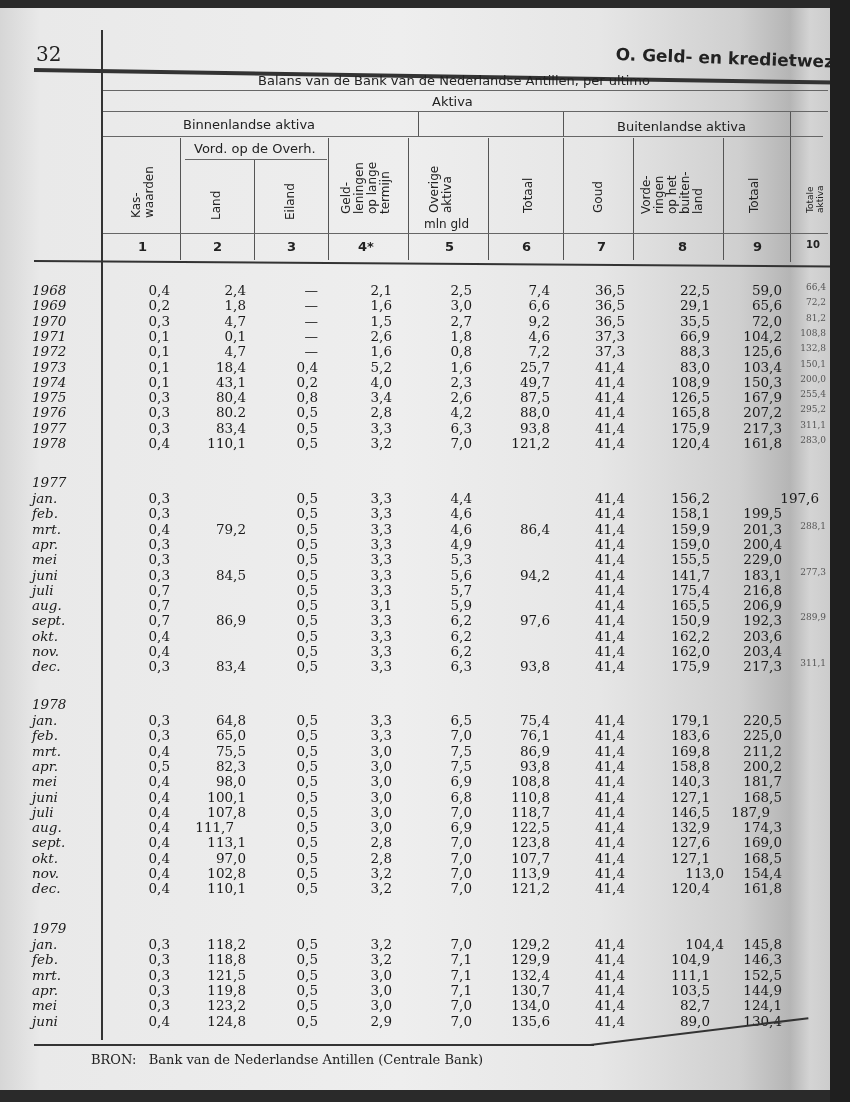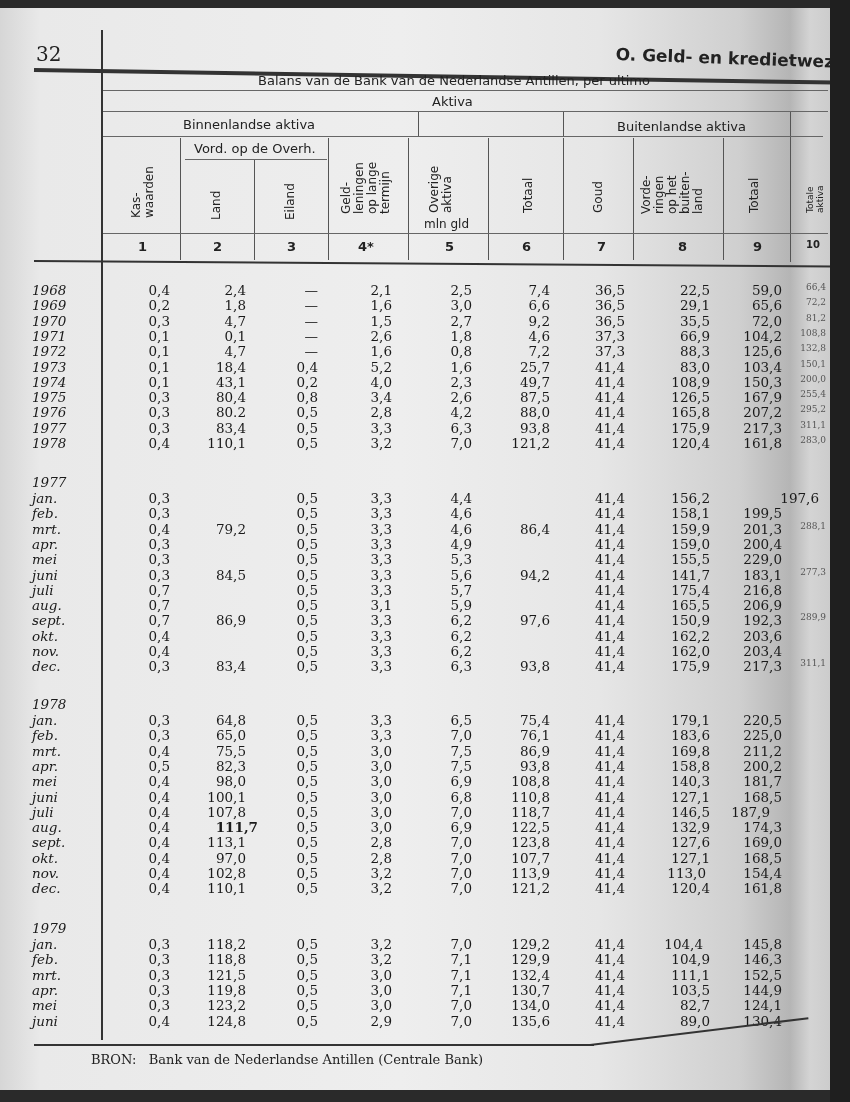--- a/index.html
+++ b/index.html
@@ -489,21 +489,21 @@
         <span class="cell" style="left: 412px;">7,0</span>
         <span class="cell" style="left: 490px;">118,7</span>
         <span class="cell" style="left: 565px;">41,4</span>
         <span class="cell" style="left: 650px;">146,5</span>
         <span class="cell" style="left: 710px;">187,9</span>
         <span class="cell c10" style="left: 796px;"></span>
       </div>
       <div class="row" style="top: 811.1px;">
         <span class="lbl">aug.</span>
         <span class="cell" style="left: 110px;">0,4</span>
-        <span class="cell" style="left: 198px; font-weight: bold;">111,7</span>
+        <span class="cell" style="left: 174px;">111,7</span>
         <span class="cell" style="left: 258px;">0,5</span>
         <span class="cell" style="left: 332px;">3,0</span>
         <span class="cell" style="left: 412px;">6,9</span>
         <span class="cell" style="left: 490px;">122,5</span>
         <span class="cell" style="left: 565px;">41,4</span>
         <span class="cell" style="left: 650px;">132,9</span>
         <span class="cell" style="left: 722px;">174,3</span>
         <span class="cell c10" style="left: 796px;"></span>
       </div>
       <div class="row" style="top: 826.4px;">
@@ -534,21 +534,21 @@
       </div>
       <div class="row" style="top: 857px;">
         <span class="lbl">nov.</span>
         <span class="cell" style="left: 110px;">0,4</span>
         <span class="cell" style="left: 186px;">102,8</span>
         <span class="cell" style="left: 258px;">0,5</span>
         <span class="cell" style="left: 332px;">3,2</span>
         <span class="cell" style="left: 412px;">7,0</span>
         <span class="cell" style="left: 490px;">113,9</span>
         <span class="cell" style="left: 565px;">41,4</span>
-        <span class="cell" style="left: 646px;">113,0</span>
+        <span class="cell" style="left: 664px;">113,0</span>
         <span class="cell" style="left: 722px;">154,4</span>
         <span class="cell c10" style="left: 796px;"></span>
       </div>
       <div class="row" style="top: 872.3px;">
         <span class="lbl">dec.</span>
         <span class="cell" style="left: 110px;">0,4</span>
         <span class="cell" style="left: 186px;">110,1</span>
         <span class="cell" style="left: 258px;">0,5</span>
         <span class="cell" style="left: 332px;">3,2</span>
         <span class="cell" style="left: 412px;">7,0</span>
@@ -563,21 +563,21 @@
       </div>
       <div class="row" style="top: 928px;">
         <span class="lbl">jan.</span>
         <span class="cell" style="left: 110px;">0,3</span>
         <span class="cell" style="left: 186px;">118,2</span>
         <span class="cell" style="left: 258px;">0,5</span>
         <span class="cell" style="left: 332px;">3,2</span>
         <span class="cell" style="left: 412px;">7,0</span>
         <span class="cell" style="left: 490px;">129,2</span>
         <span class="cell" style="left: 565px;">41,4</span>
-        <span class="cell" style="left: 643px;">104,4</span>
+        <span class="cell" style="left: 664px;">104,4</span>
         <span class="cell" style="left: 722px;">145,8</span>
         <span class="cell c10" style="left: 796px;"></span>
       </div>
       <div class="row" style="top: 943.3px;">
         <span class="lbl">feb.</span>
         <span class="cell" style="left: 110px;">0,3</span>
         <span class="cell" style="left: 186px;">118,8</span>
         <span class="cell" style="left: 258px;">0,5</span>
         <span class="cell" style="left: 332px;">3,2</span>
         <span class="cell" style="left: 412px;">7,1</span>

